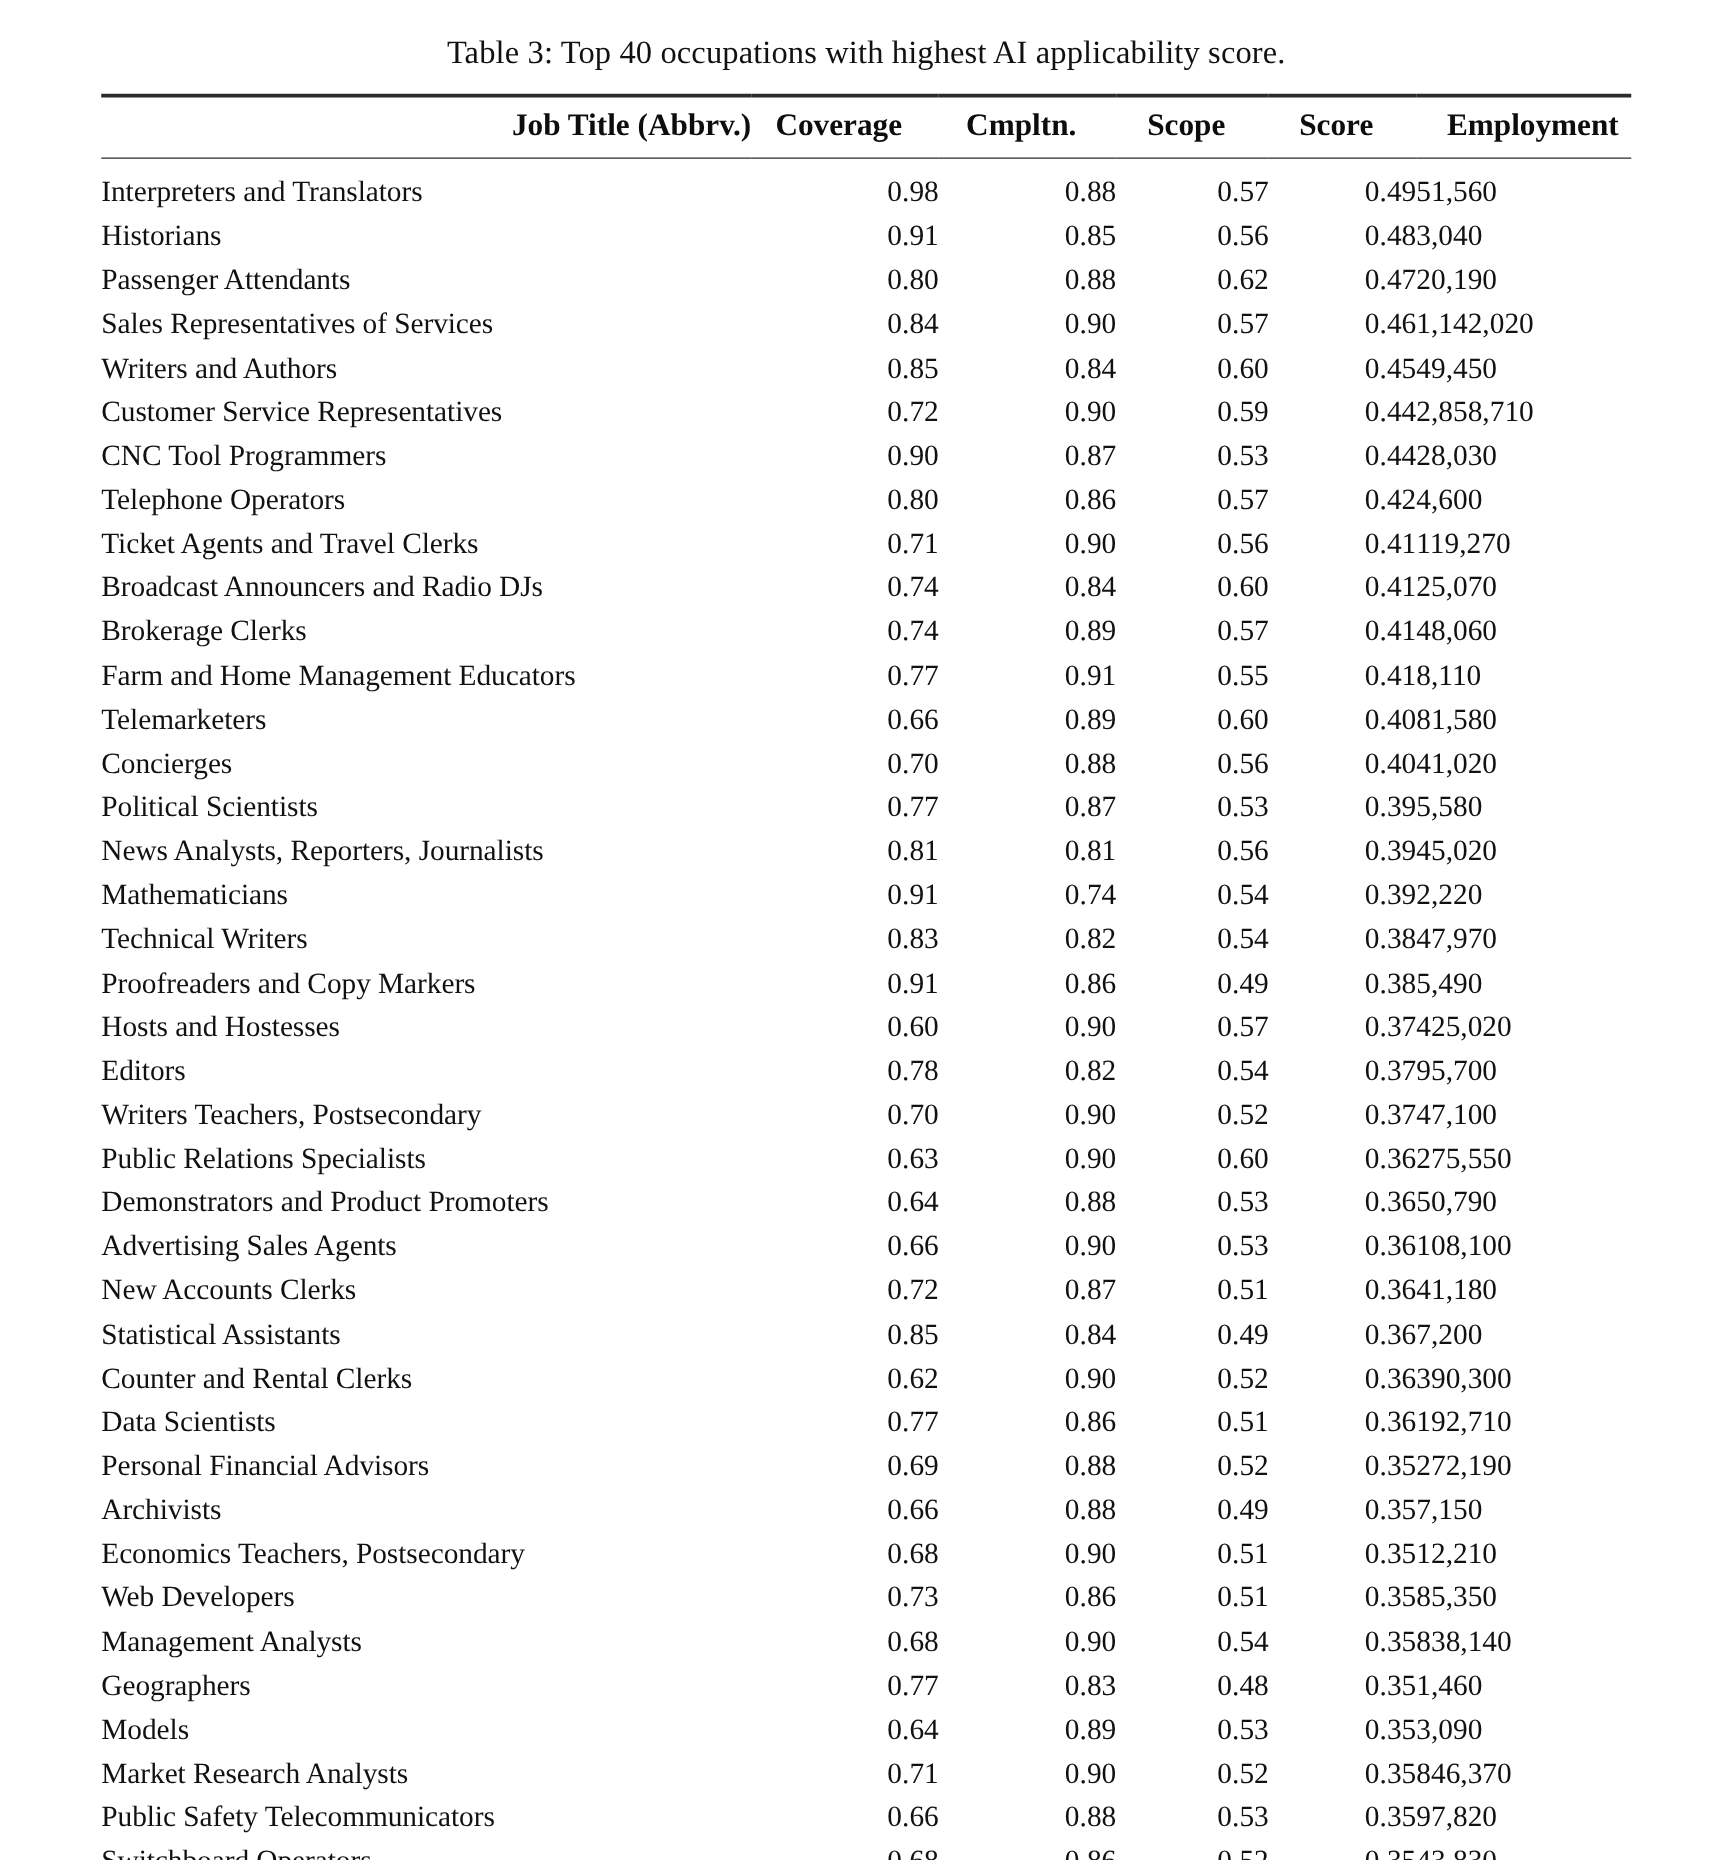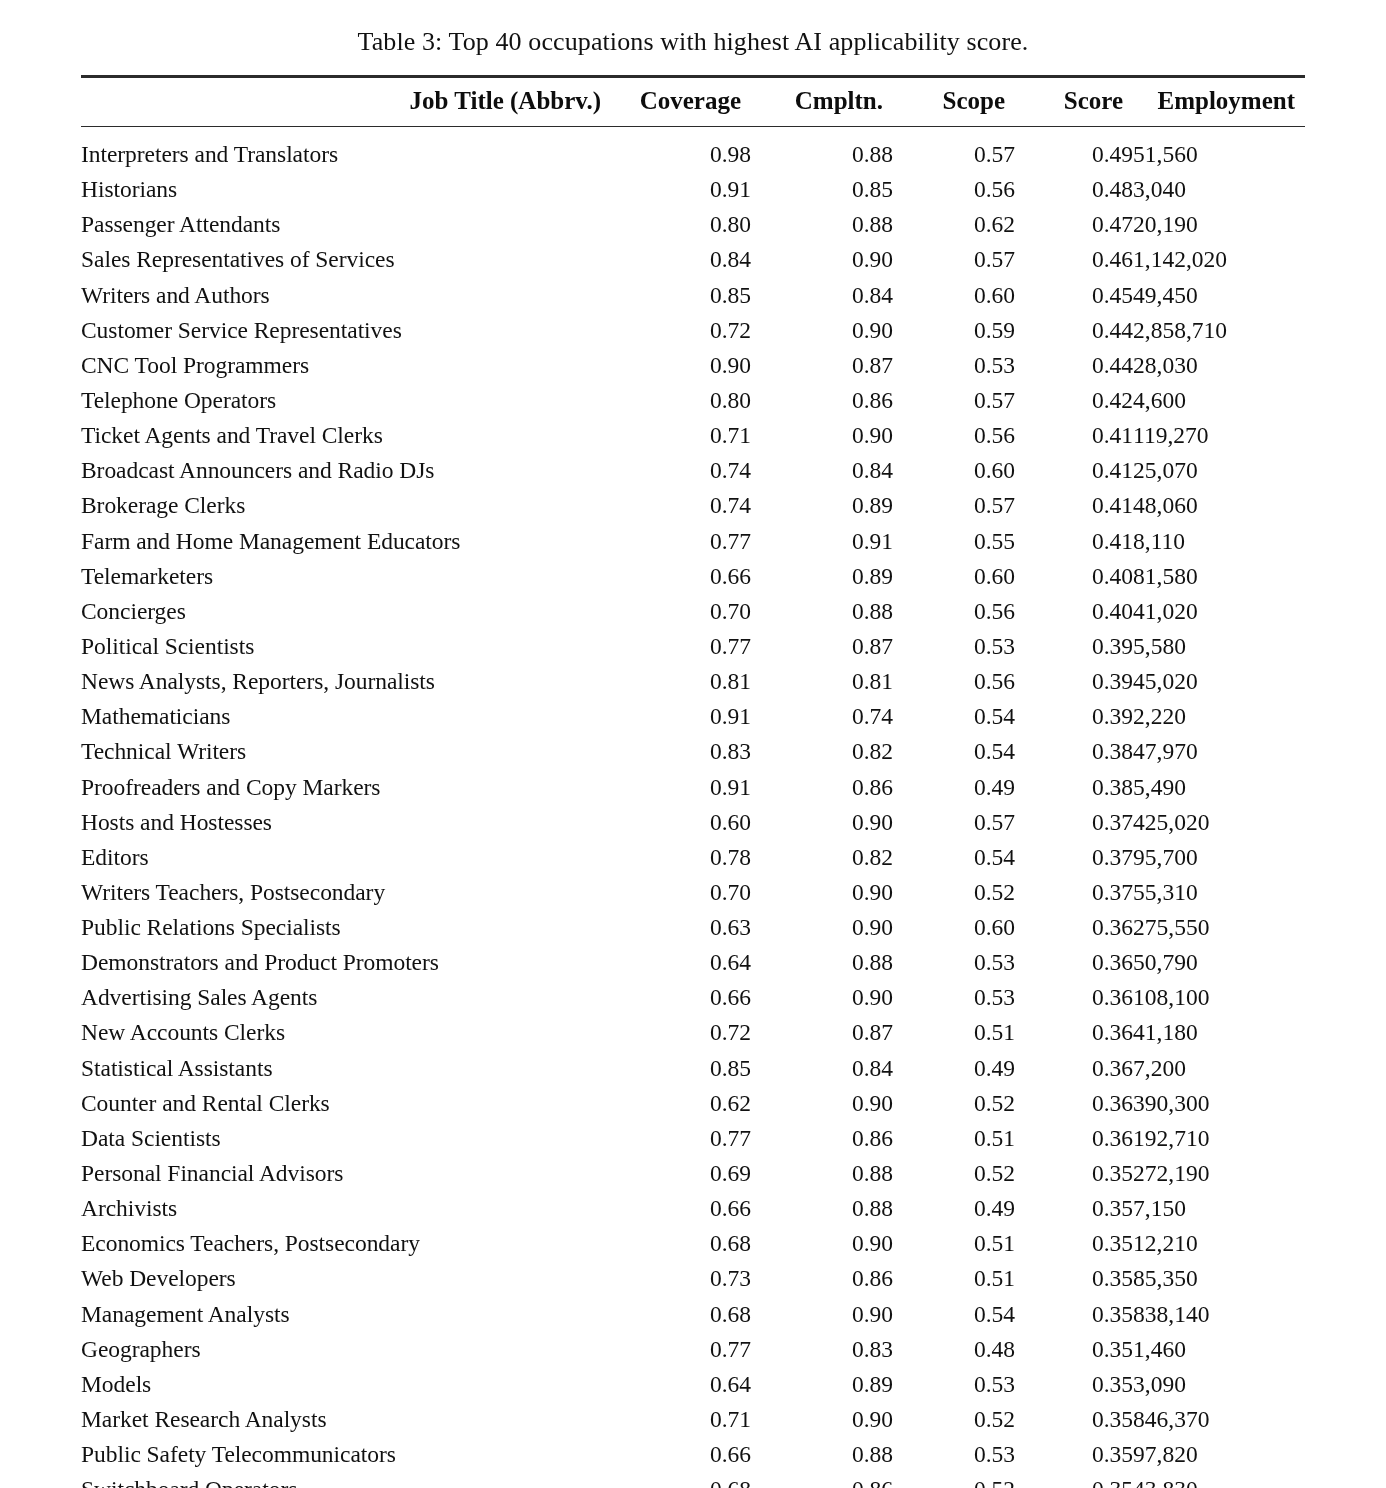--- a/index.html
+++ b/index.html
@@ -65,21 +65,21 @@
   }
 
   thead th {
     font-weight: bold;
     font-size: 25px;
     padding: 9px 0 11px 0;
     white-space: nowrap;
     color: #0d0d0d;
   }
   th.h-job   { text-align: right;  padding-left: 12px; }
-  th.h-num   { text-align: right; padding-right: 10px; }
+  th.h-num   { padding-right: 10px; }
   th.h-emp   { text-align: right; padding-right: 10px; }
 
   tbody.body td {
     padding: 1.6px 0;
     line-height: 1.36;
     white-space: nowrap;
   }
   td.job {
     text-align: left;
     padding-left: 12px;
@@ -303,21 +303,21 @@
             <td class="num">0.54</td>
             <td class="num">0.37</td>
             <td class="emp">95,700</td>
           </tr>
           <tr>
             <td class="job">Writers Teachers, Postsecondary</td>
             <td class="num">0.70</td>
             <td class="num">0.90</td>
             <td class="num">0.52</td>
             <td class="num">0.37</td>
-            <td class="emp">55,310</td>
+            <td class="emp">47,100</td>
           </tr>
           <tr>
             <td class="job">Public Relations Specialists</td>
             <td class="num">0.63</td>
             <td class="num">0.90</td>
             <td class="num">0.60</td>
             <td class="num">0.36</td>
             <td class="emp">275,550</td>
           </tr>
           <tr>

